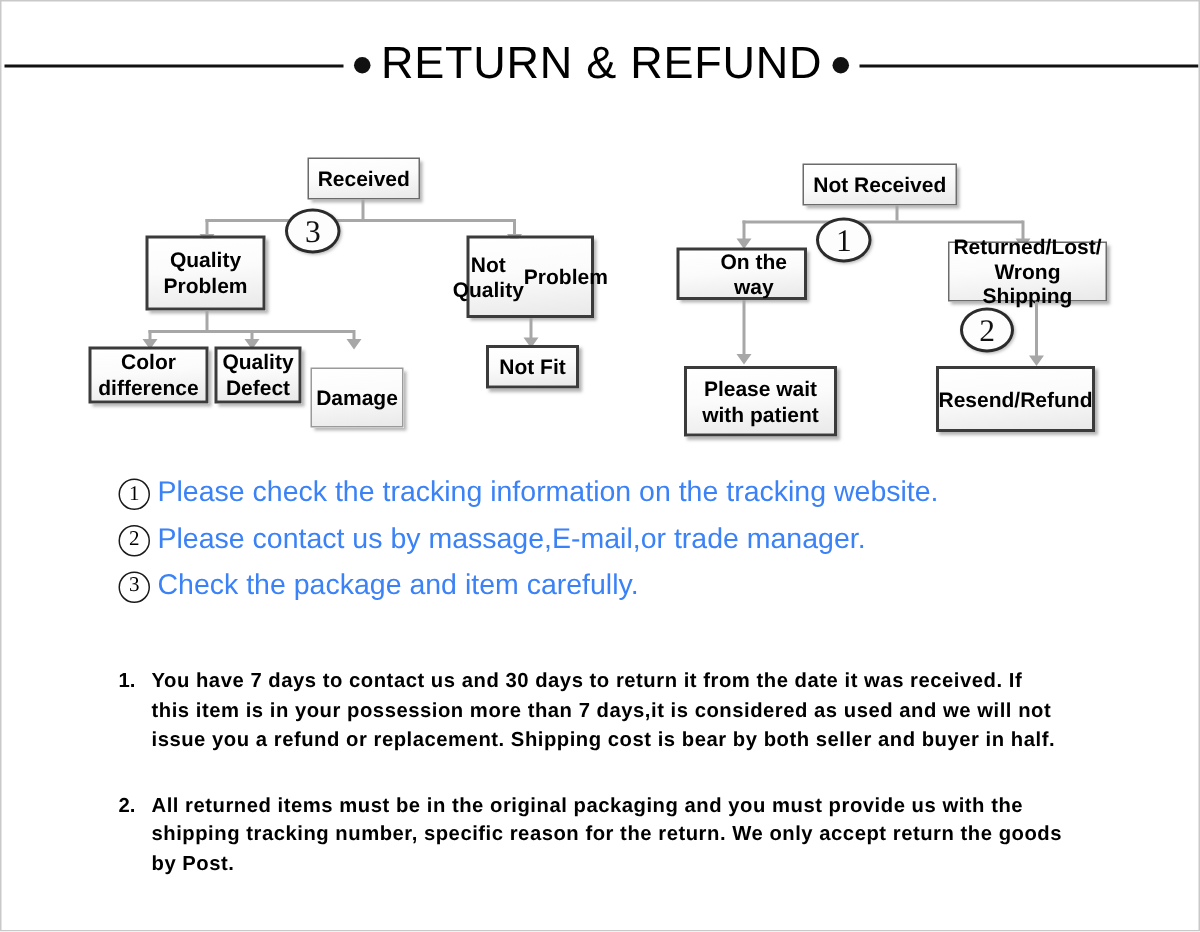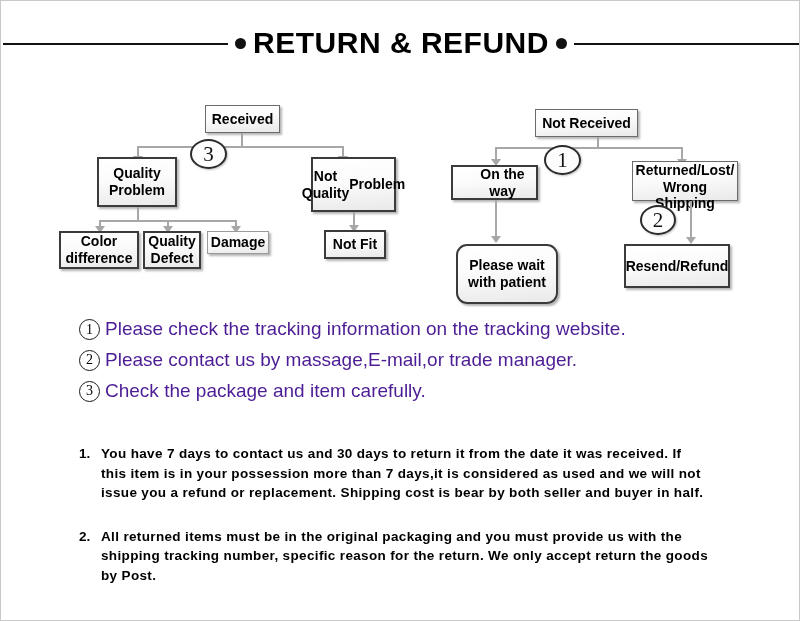--- a/index.html
+++ b/index.html
@@ -45,21 +45,21 @@
     width: 11px;
     height: 11px;
     border-radius: 50%;
     background: #111;
     flex: 0 0 auto;
     margin: 0 7px;
   }
   .title-text {
     flex: 0 0 auto;
     font-family: "Liberation Sans", sans-serif;
-    font-weight: bold;
+    font-weight: normal;
     font-size: 30px;
     letter-spacing: 0.5px;
     line-height: 1;
     white-space: nowrap;
     color: #000;
   }
 
   
   .flow {
     position: absolute;
@@ -147,21 +147,21 @@
     line-height: 1;
     color: #000;
     margin-top: 2px;
   }
   .step-text {
     flex: 1 1 auto;
     margin-left: 5px;
     font-family: "Liberation Sans", sans-serif;
     font-size: 19px;
     line-height: 1.25;
-    color: #4c1d95;
+    color: #3b82f6;
     white-space: nowrap;
   }
 
   
   .policies {
     position: absolute;
     left: 78px;
     top: 443px;
     width: 630px;
   }
@@ -245,21 +245,21 @@
     <div class="fbox" style="left:58px; top:230px; width:80px; height:38px; flex-direction:column;">
       <span>Color</span>
       <span>difference</span>
     </div>
 
     <div class="fbox" style="left:142px; top:230px; width:58px; height:38px; flex-direction:column;">
       <span>Quality</span>
       <span>Defect</span>
     </div>
 
-    <div class="fbox light" style="left:206px; top:230px; width:62px; height:23px;">
+    <div class="fbox light" style="left:206px; top:244px; width:62px; height:40px;">
       <span>Damage</span>
     </div>
 
     <div class="conn v" style="left:352px; top:211px; height:15px;"></div>
     <div class="arrow" style="left:348px; top:224px;"></div>
 
     <div class="fbox" style="left:323px; top:229px; width:62px; height:29px;">
       <span>Not Fit</span>
     </div>
 
@@ -278,26 +278,26 @@
       <span>1</span>
     </div>
 
     <div class="fbox" style="left:450px; top:164px; width:87px; height:35px;padding-left:20px;">
       <span>On the way</span>
     </div>
 
     <div class="conn v" style="left:494px; top:199px; height:38px;"></div>
     <div class="arrow" style="left:490px; top:235px;"></div>
 
-    <div class="fbox" style="left:455px; top:243px; width:102px; height:60px; flex-direction:column;border-radius:11px;">
+    <div class="fbox" style="left:455px; top:243px; width:102px; height:47px; flex-direction:column;">
       <span>Please wait</span>
       <span>with patient</span>
     </div>
 
-    <div class="fbox thin" style="left:631px; top:160px; width:106px; height:40px; flex-direction:column;justify-content:space-between;">
+    <div class="fbox thin" style="left:631px; top:160px; width:106px; height:40px; flex-direction:column;">
       <span>Returned/Lost/</span>
       <span>Wrong Shipping</span>
     </div>
 
     <div class="conn v" style="left:689px; top:200px; height:38px;"></div>
     <div class="arrow" style="left:685px; top:236px;"></div>
 
     <div class="badge" style="left:639px; top:204px; width:36px; height:30px;">
       <span>2</span>
     </div>

